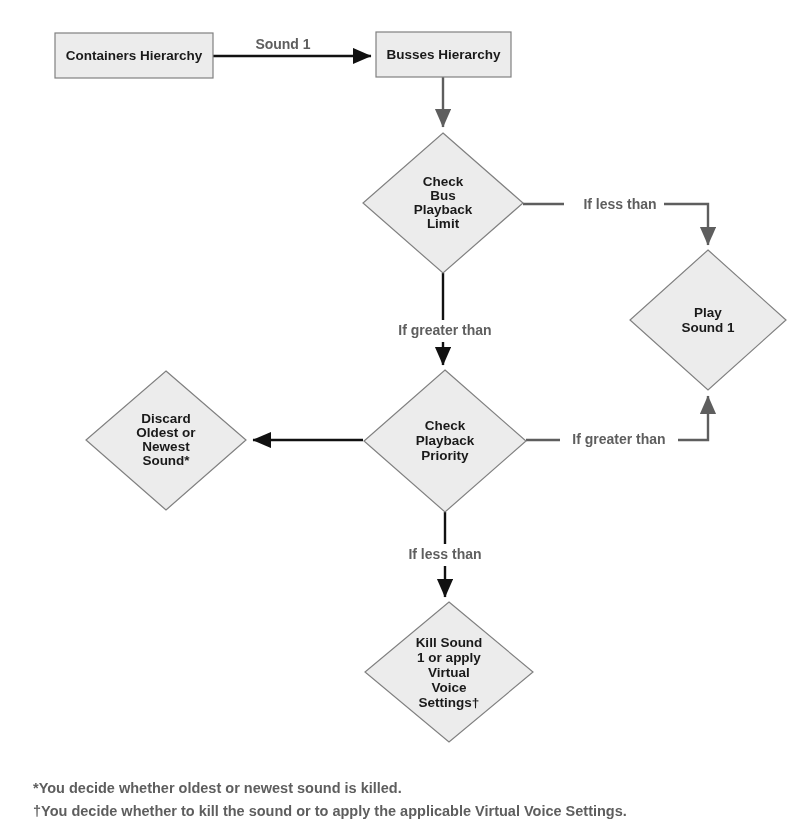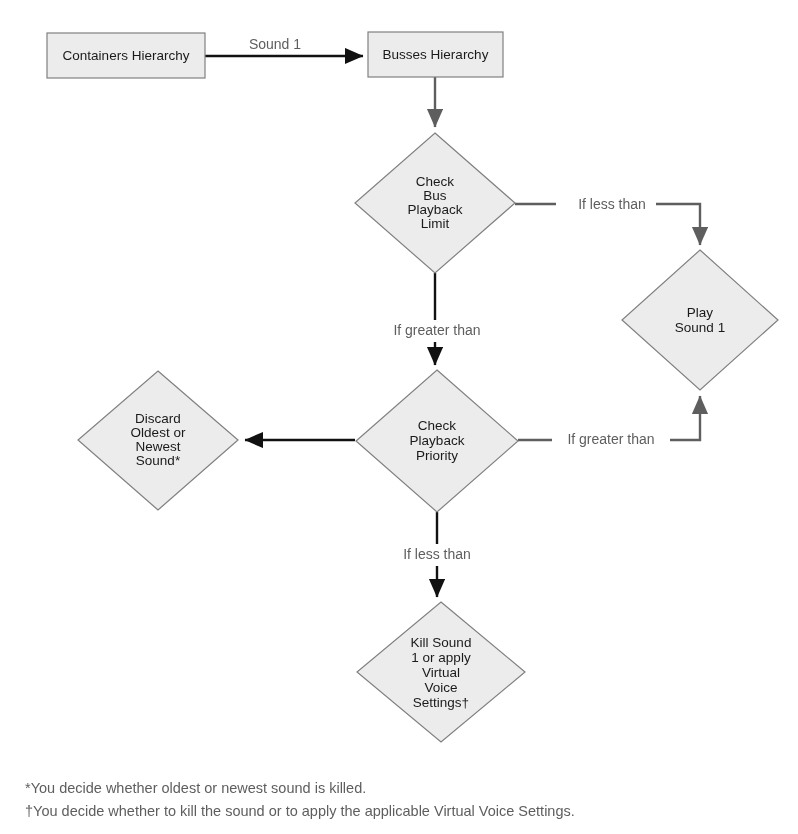--- a/index.html
+++ b/index.html
@@ -9,23 +9,24 @@
   }
   body {
     width: 798px;
     height: 834px;
     font-family: "Liberation Sans", sans-serif;
     position: relative;
     overflow: hidden;
   }
   #flow-root {
     position: absolute;
-    left: 0; top: 0;
+    left: 8px; top: 0;
     width: 674px;
     height: 834px;
+    font-weight: bold;
   }
   svg.diagram {
     position: absolute;
     left: 0; top: 0;
     width: 798px;
     height: 834px;
   }
   .node-text {
     font-family: "Liberation Sans", sans-serif;
     font-size: 13.5px;

